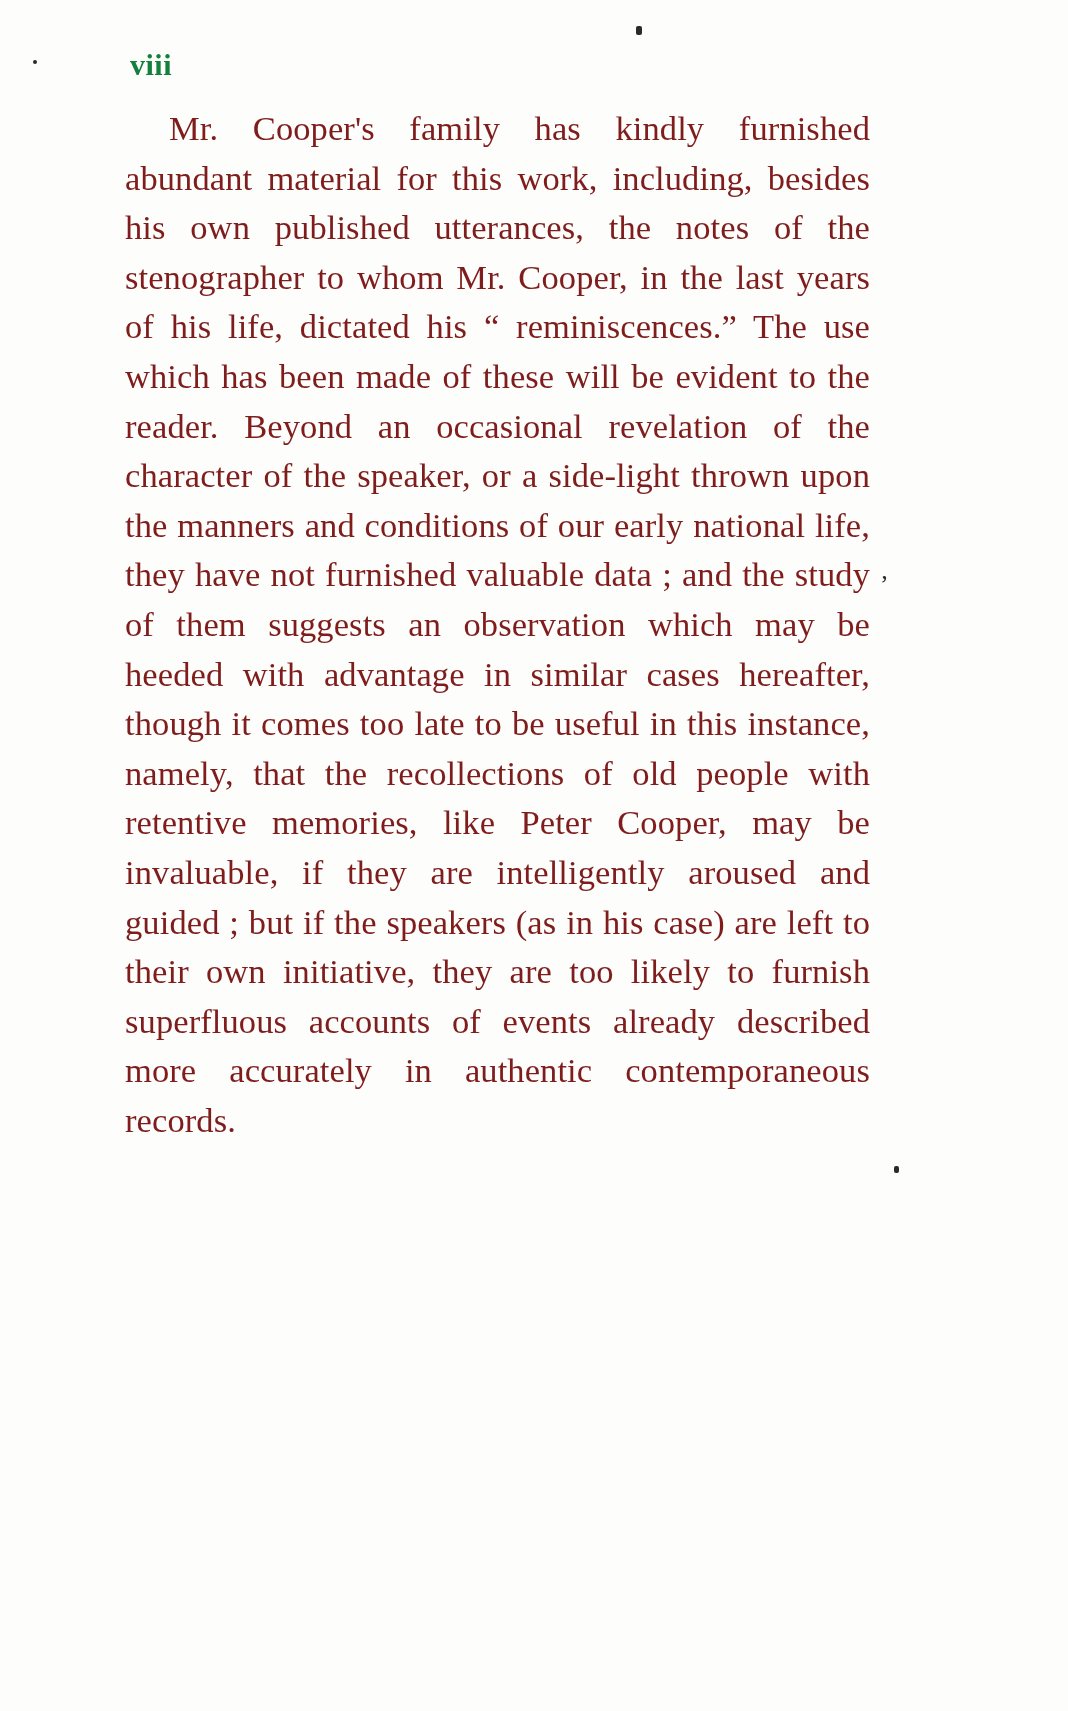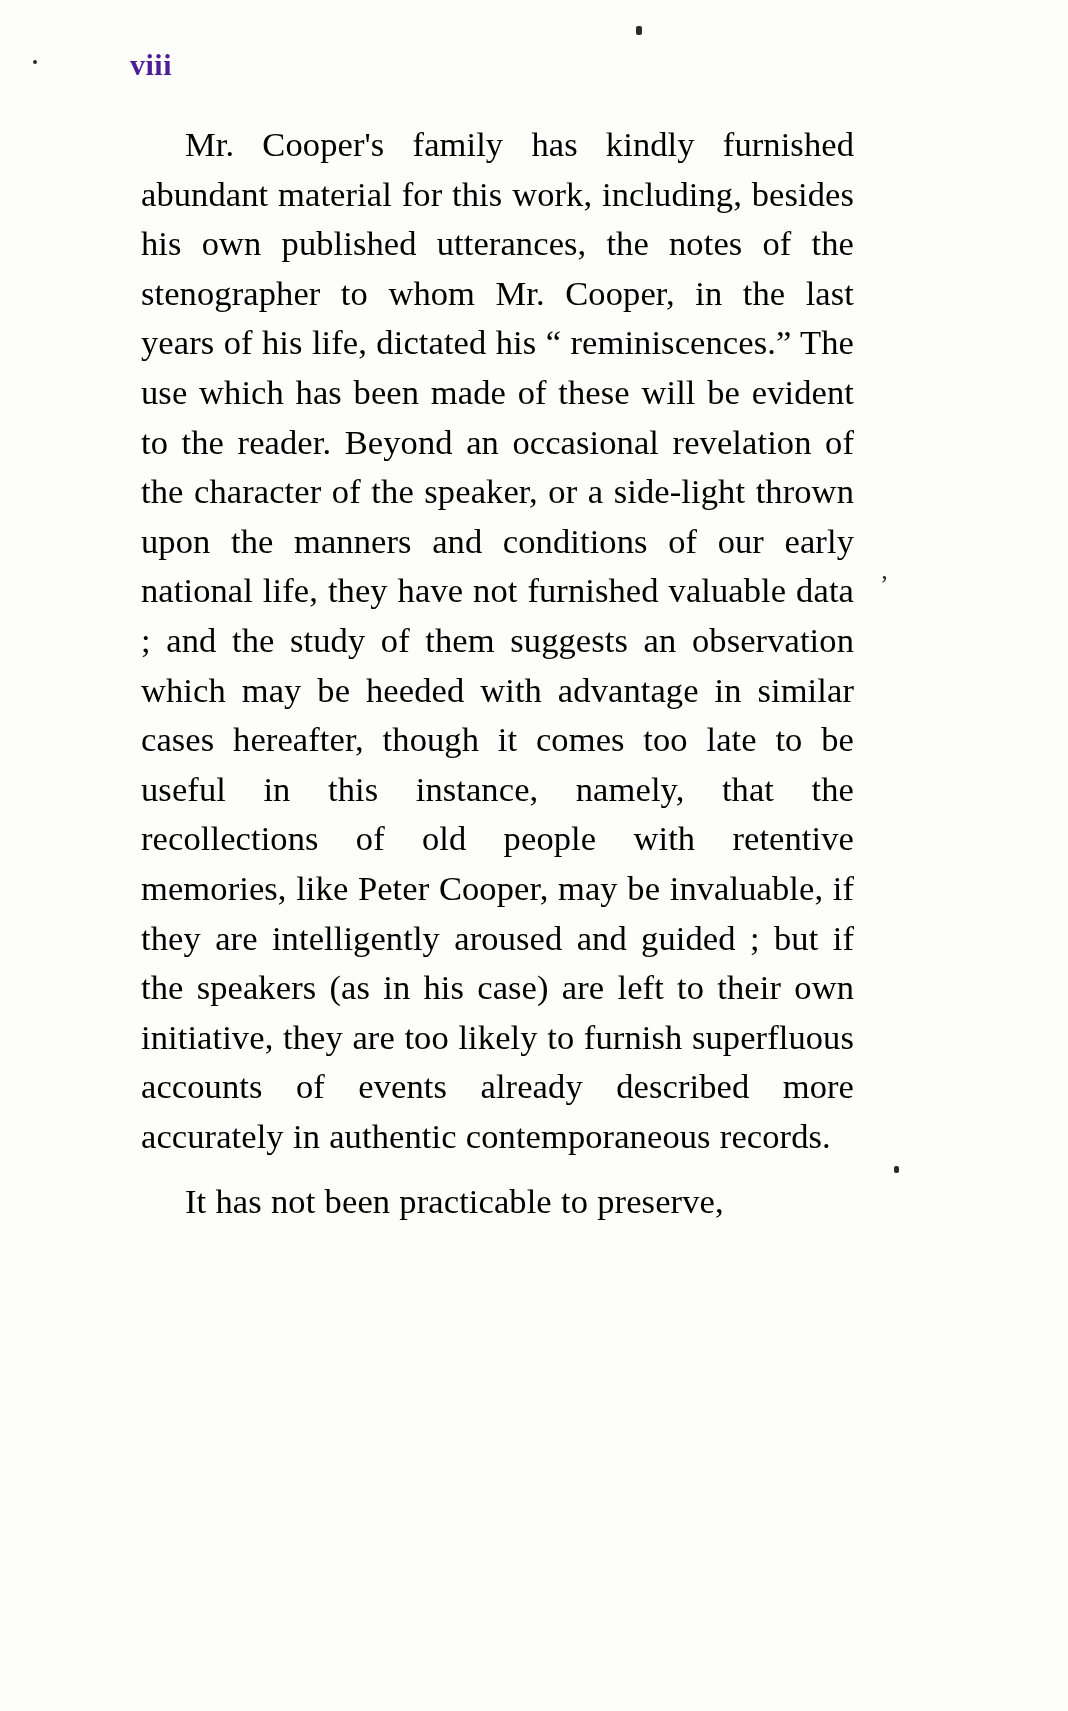--- a/index.html
+++ b/index.html
@@ -28,21 +28,21 @@
     height: 40px;
   }
   .folio {
     position: absolute;
     left: 0;
     top: 0;
     font-family: "Liberation Serif", serif;
     font-size: 30px;
     font-weight: 700;
     letter-spacing: 0.5px;
-    color: #4c1d95;
+    color: #15803d;
   }
   .head-title {
     position: absolute;
     left: 0;
     right: 0;
     top: 2px;
     text-align: center;
     font-family: "Liberation Serif", serif;
     font-size: 27px;
     font-weight: 700;
@@ -50,26 +50,26 @@
     color: #141414;
     padding-left: 30px;
   }
   .body-col {
     position: absolute;
     top: 104px;
     left: 125px;
     width: 745px;
   }
   p.para {
-    margin: 16px;
+    margin: 0;
     font-size: 34.5px;
     line-height: 49.6px;
     text-align: justify;
     text-justify: inter-word;
-    color: #000000;
+    color: #7f1d1d;
     letter-spacing: 0.1px;
     word-spacing: 0.5px;
   }
   p.para.indent {
     text-indent: 44px;
   }
   p.last {
     text-align: left;
   }
   .speck {
@@ -96,18 +96,17 @@
   <div class="speck s1"></div>
   <div class="speck s2"></div>
   <div class="speck s3"></div>
 
   <div class="running-head">
     <span class="folio">viii</span>
   </div>
 
   <div class="body-col">
     <p class="para indent">Mr. Cooper's family has kindly furnished abundant material for this work, including, besides his own published utterances, the notes of the stenographer to whom Mr. Cooper, in the last years of his life, dictated his “ reminiscences.” The use which has been made of these will be evident to the reader. Beyond an occasional revelation of the character of the speaker, or a side-light thrown upon the manners and conditions of our early national life, they have not furnished valuable data ; and the study of them suggests an observation which may be heeded with advantage in similar cases hereafter, though it comes too late to be useful in this instance, namely, that the recollections of old people with retentive memories, like Peter Cooper, may be invaluable, if they are intelligently aroused and guided ; but if the speakers (as in his case) are left to their own initiative, they are too likely to furnish superfluous accounts of events already described more accurately in authentic contemporaneous records.</p>
-    <p class="para indent last">It has not been practicable to preserve,</p>
   </div>
 
   <span class="tick">’</span>
 
 </div>
 
 </body></html>

